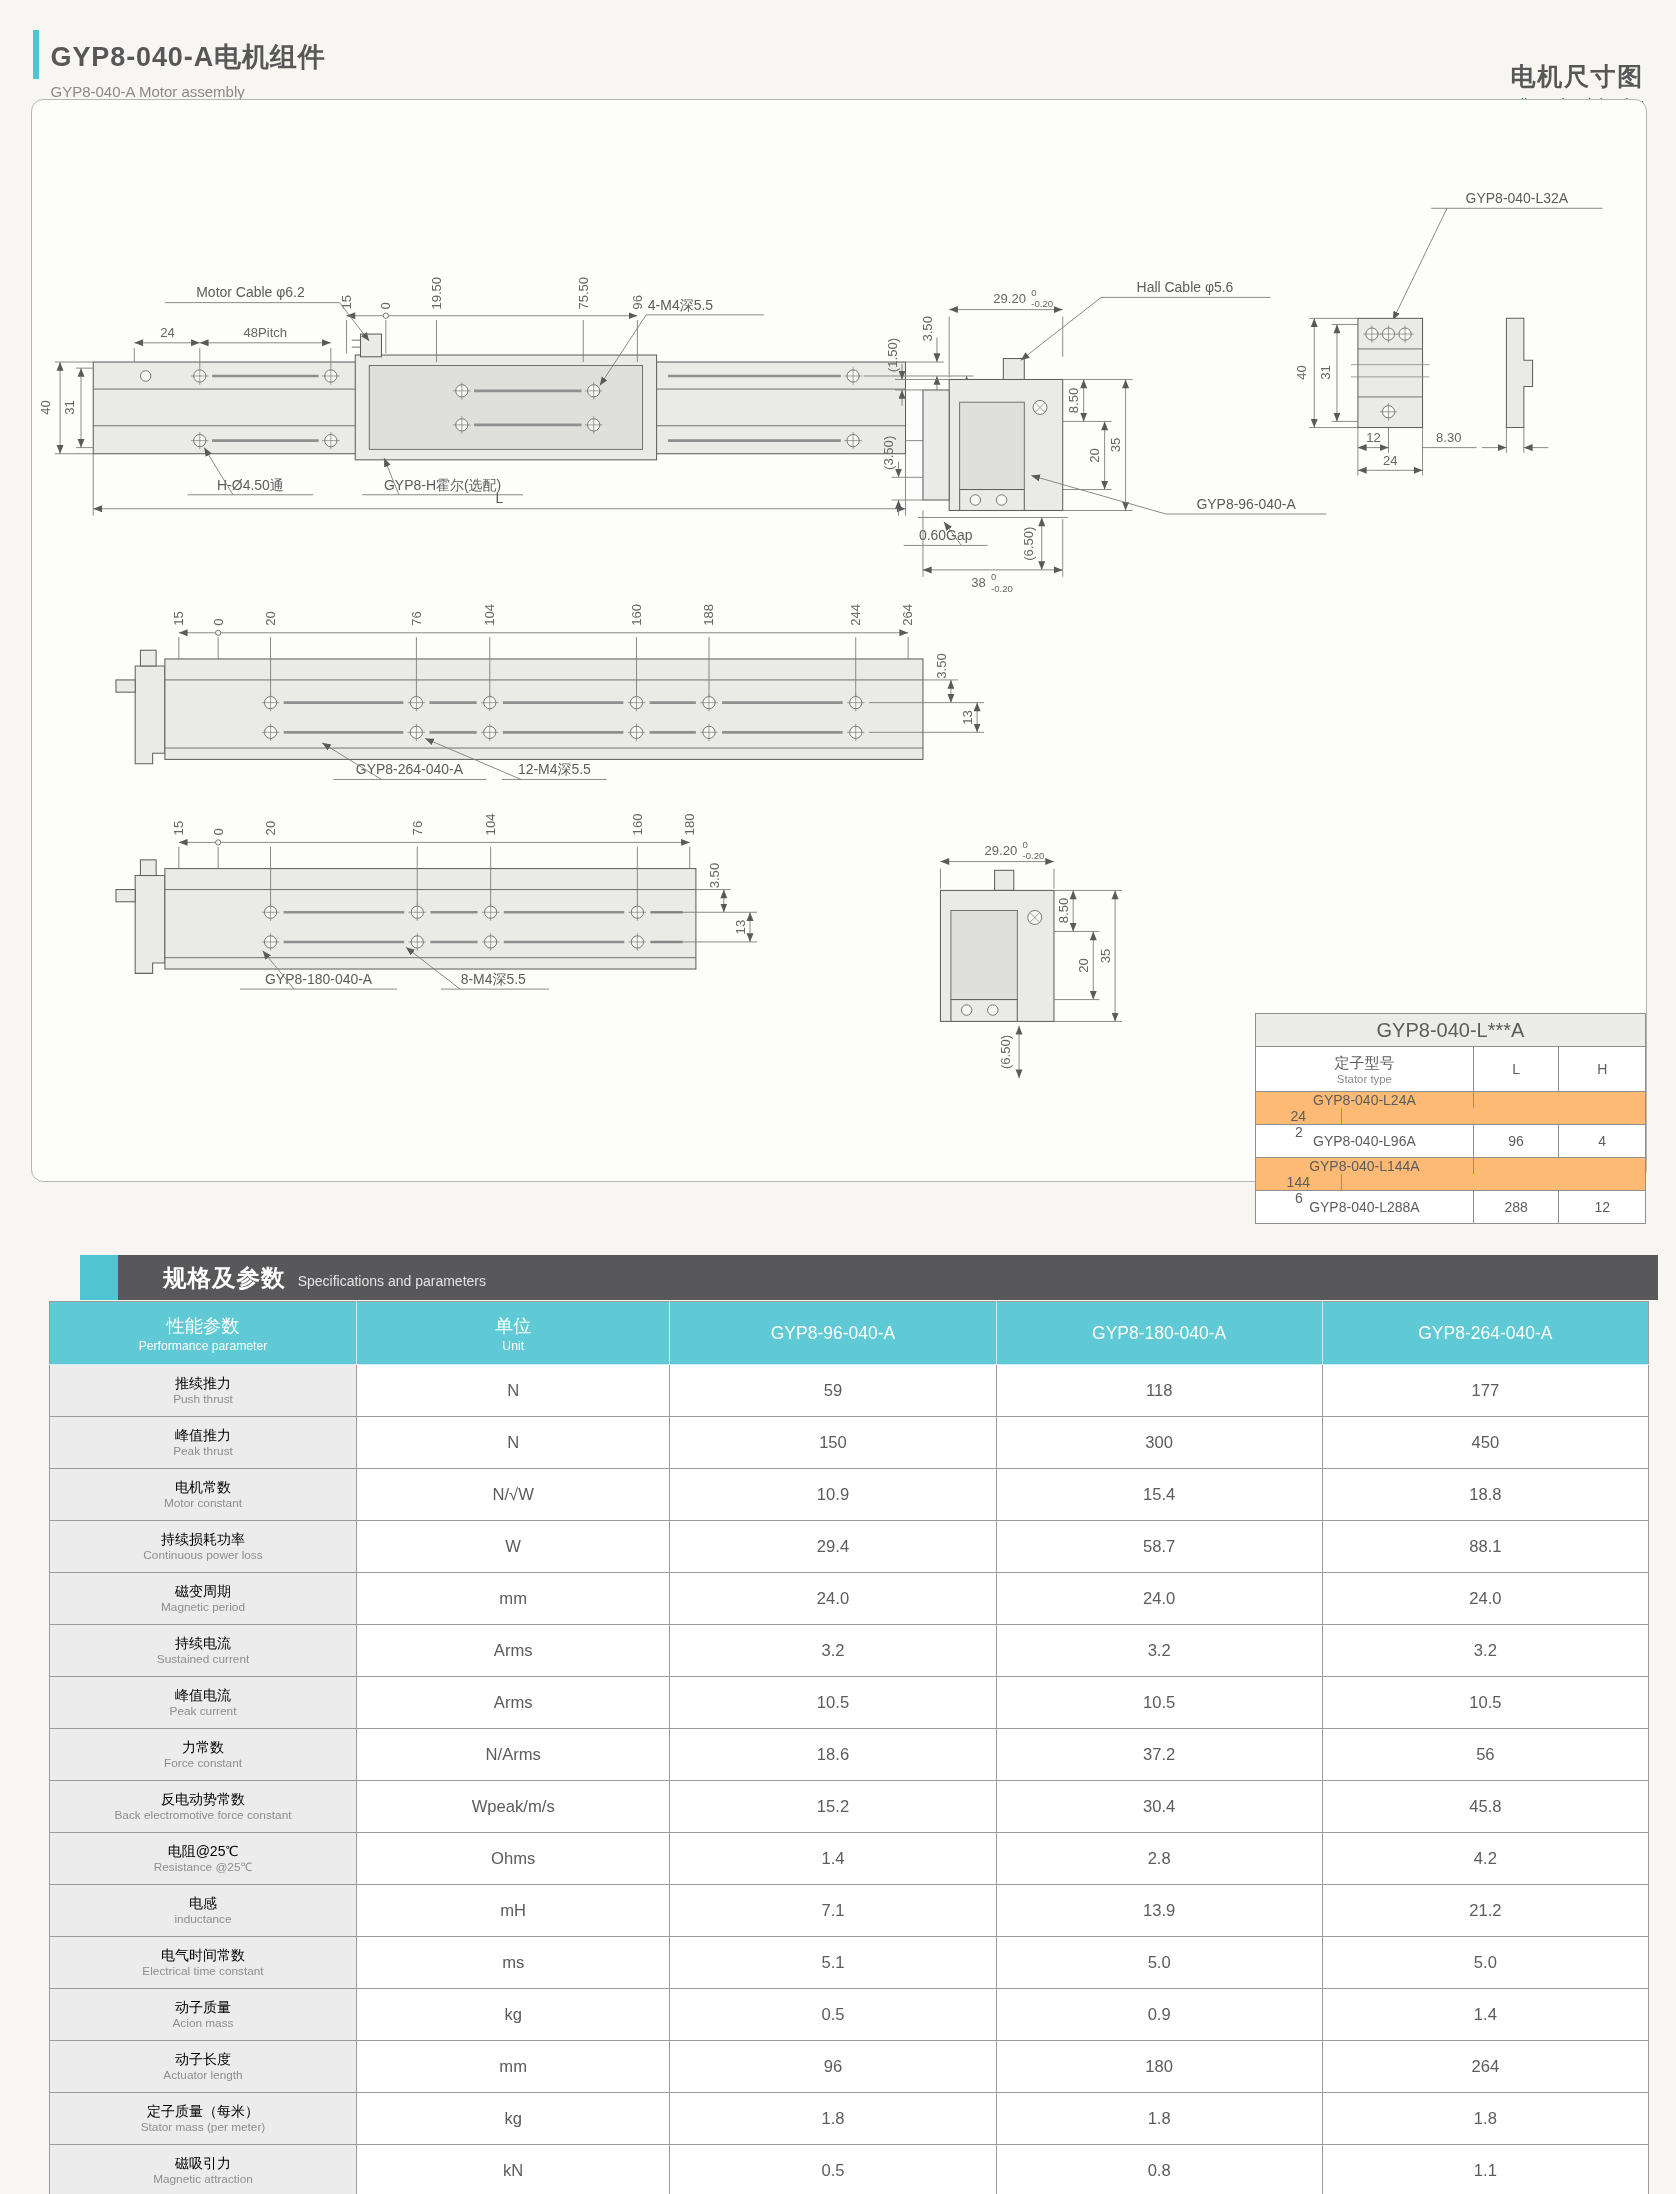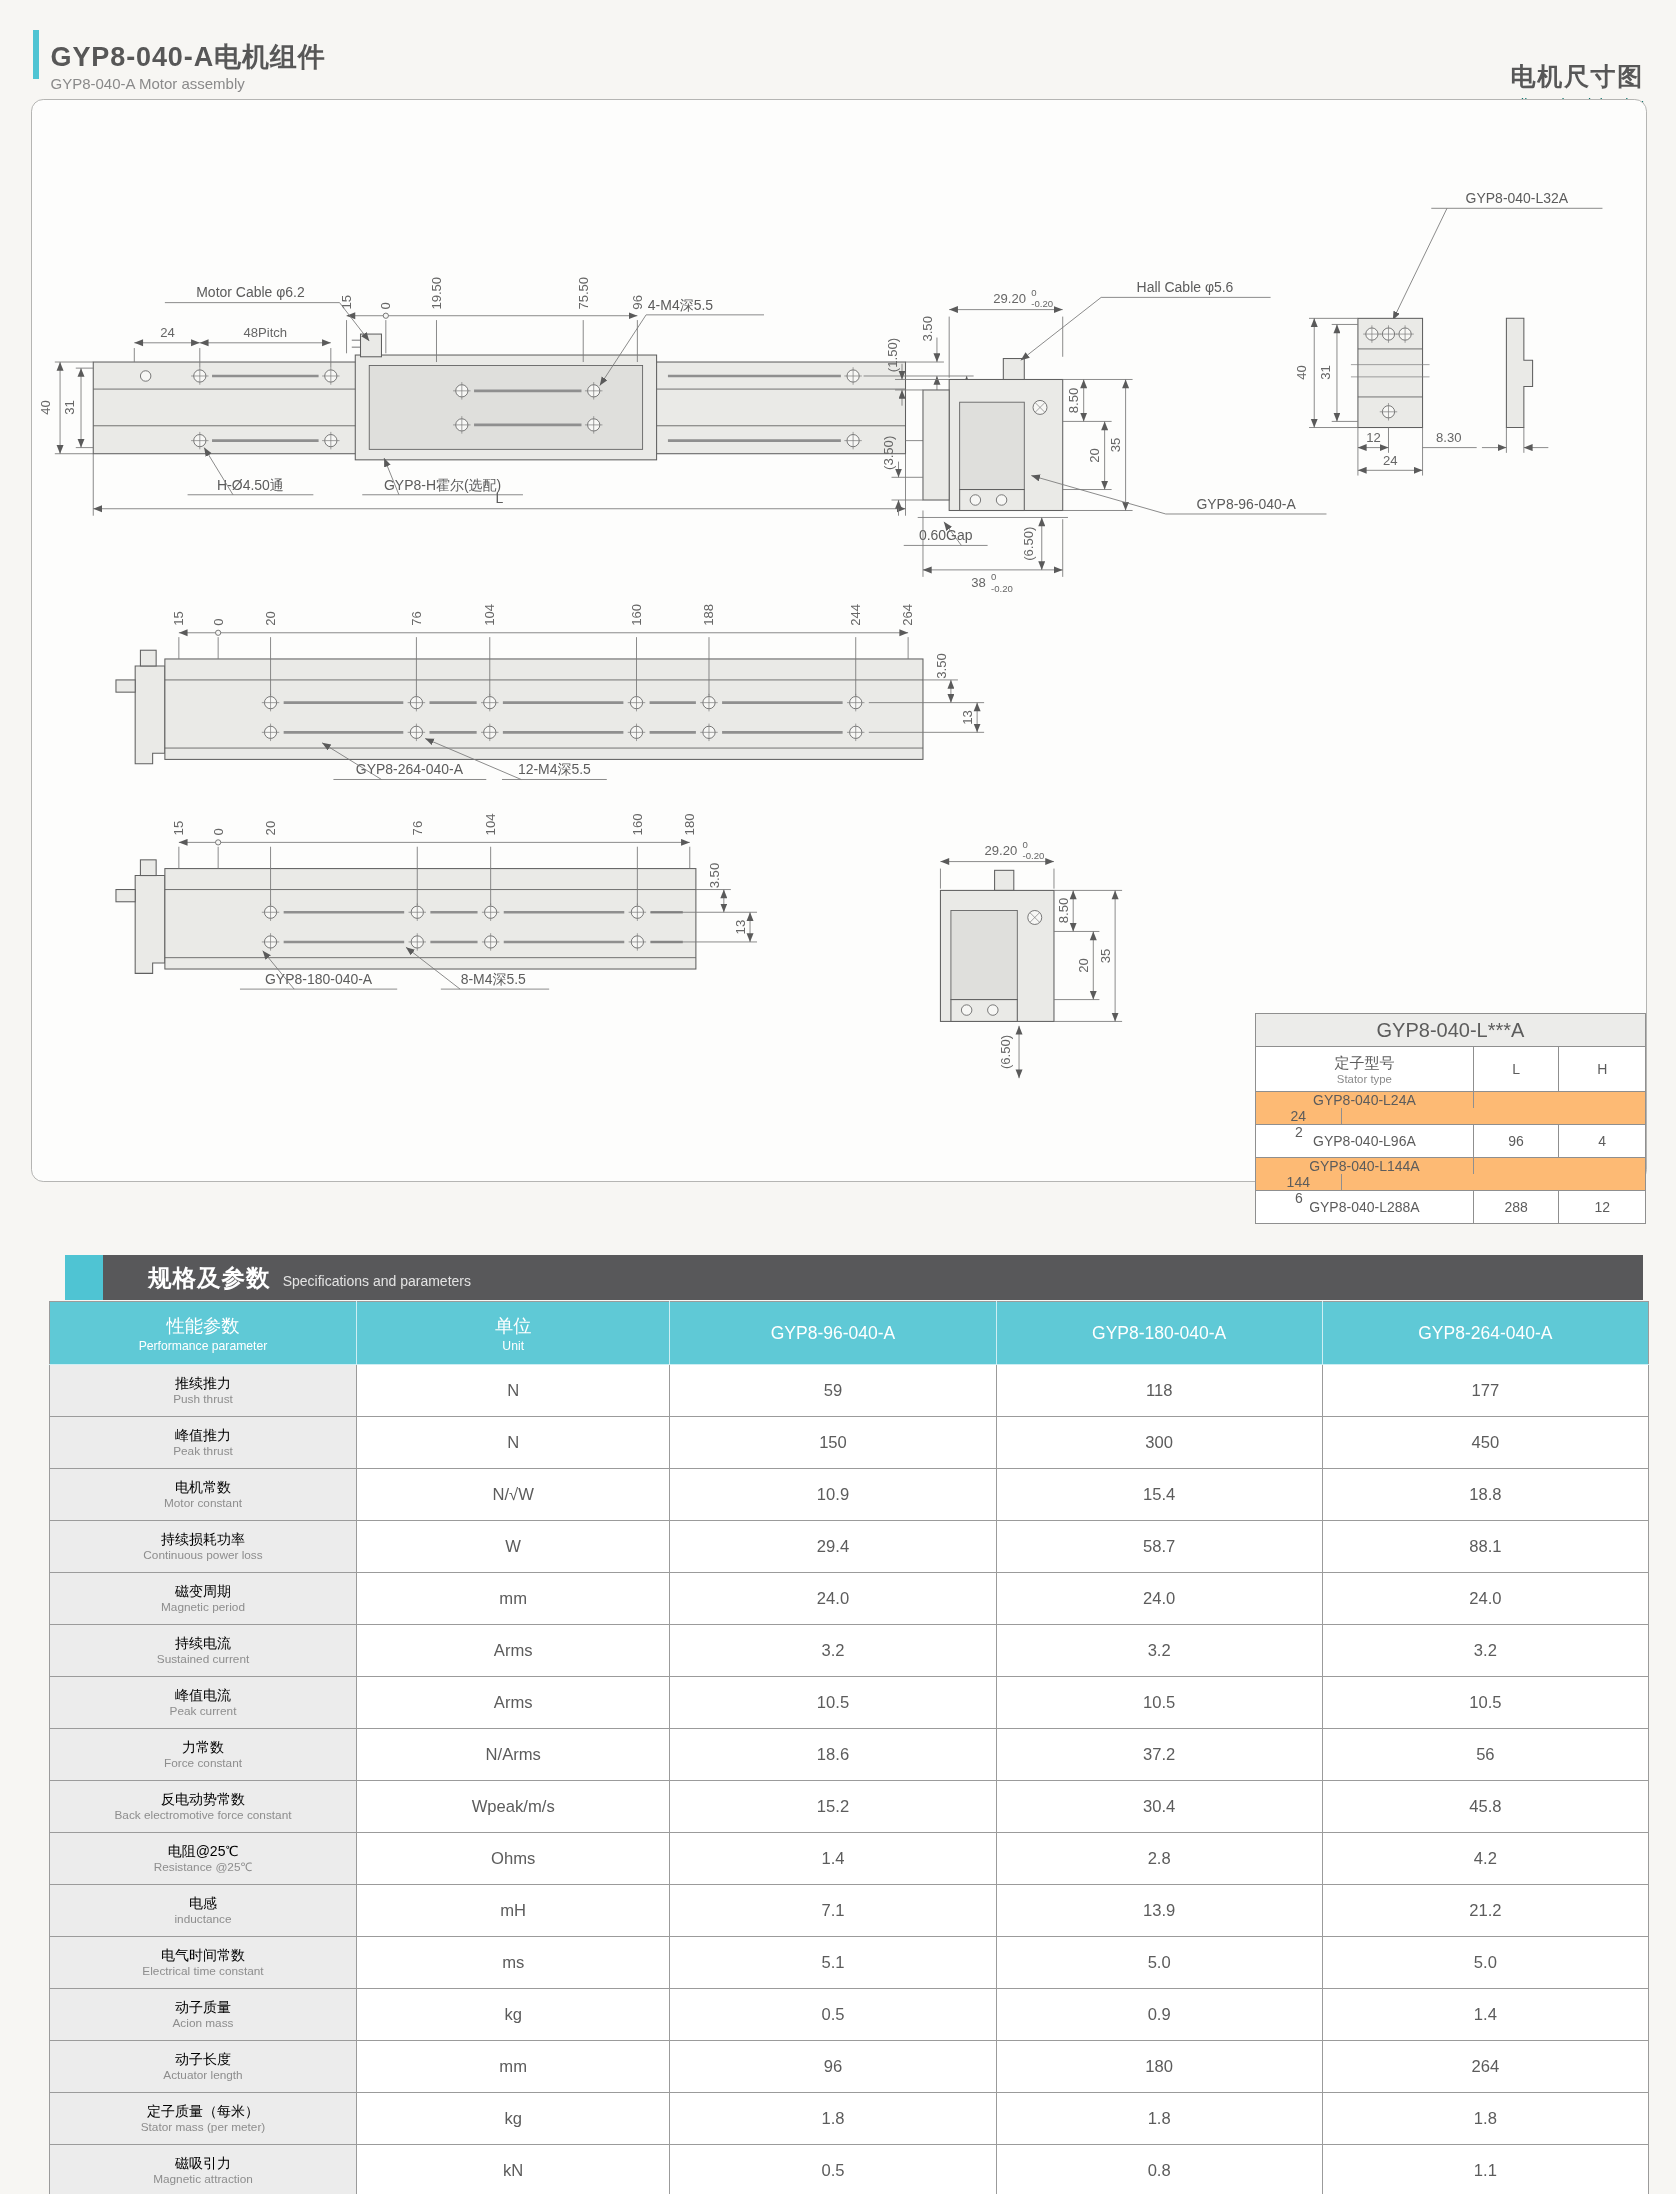--- a/index.html
+++ b/index.html
@@ -11,21 +11,21 @@
   body{
     background:#f7f6f3;
     font-family:"Liberation Sans", sans-serif;
     position:relative; overflow:hidden;
   }
   
   .pagehead{position:absolute;top:26px;left:33px;right:33px;height:61px;}
   .accent-bar{position:absolute;left:0;top:3.5px;width:6.1px;height:49px;background:var(--accent);}
   .ph-left{position:absolute;left:17.5px;top:13px;}
   .ph-left .zh{font-size:27px;font-weight:bold;color:#575757;letter-spacing:0.9px;}
-  .ph-left .en{font-size:15px;color:#8a8a8a;margin-top:0;}
+  .ph-left .en{font-size:15px;color:#8a8a8a;margin-top:8px;}
   .ph-right{position:absolute;right:0;top:3.5px;text-align:right;}
   .ph-right .zh{font-size:25px;font-weight:bold;color:#575757;letter-spacing:1.7px;margin-top:30px;}
   .ph-right .en{font-size:14px;color:#0f766e;margin-top:3.5px;}
   
   .panel{
     position:absolute;left:31px;top:99px;width:1616px;height:1083px;
     background:#fdfdfc;border:1.7px solid #b5b5b3;border-radius:12.2px;
   }
   .panel svg{position:absolute;left:0;top:0;}
   .body{fill:#eaeae7;stroke:#606060;stroke-width:1.2;}
@@ -47,21 +47,21 @@
   .lt-row{display:flex;border-bottom:0.9px solid #8f8f8f;}
   .lt-title{justify-content:center;align-items:center;height:33px;background:#ececea;font-size:20px;}
   .lt-c{border-right:0.9px solid #8f8f8f;display:flex;flex-direction:column;justify-content:center;align-items:center;}
   .lt-c:last-child{border-right:none;}
   .lt-c1{width:56%;align-items:center;} .lt-c2{width:22%;} .lt-c3{width:22%;}
   .lt-head{height:45px;}
   .lt-head .zh{font-size:15px;} .lt-head .en{font-size:11.4px;color:#8a8a8a;}
   .lt-data{height:33px;}
   .lt-data.alt{background:#fdba74;flex-direction:column;}
   
-  .specband{position:absolute;left:25px;top:1255px;width:1618px;height:45px;display:flex;padding-left:40px;}
+  .specband{position:absolute;left:40px;top:1255px;width:1618px;height:45px;display:flex;padding-left:40px;}
   .specband .sq{width:38px;height:45px;background:var(--accent);}
   .specband .bar{flex:1;background:var(--band);display:flex;align-items:center;padding-left:45px;}
   .specband .zh{color:#fff;font-size:23.6px;font-weight:bold;letter-spacing:0.9px;}
   .specband .en{color:#e3e3e3;font-size:14px;margin-left:12.2px;padding-top:7px;}
   table.spec{
     position:absolute;left:49px;top:1301px;width:1600px;
     border-collapse:collapse;table-layout:fixed;background:#fff;
   }
   table.spec col.c-param{width:19.2%;}
   table.spec col.c-unit{width:19.6%;}

